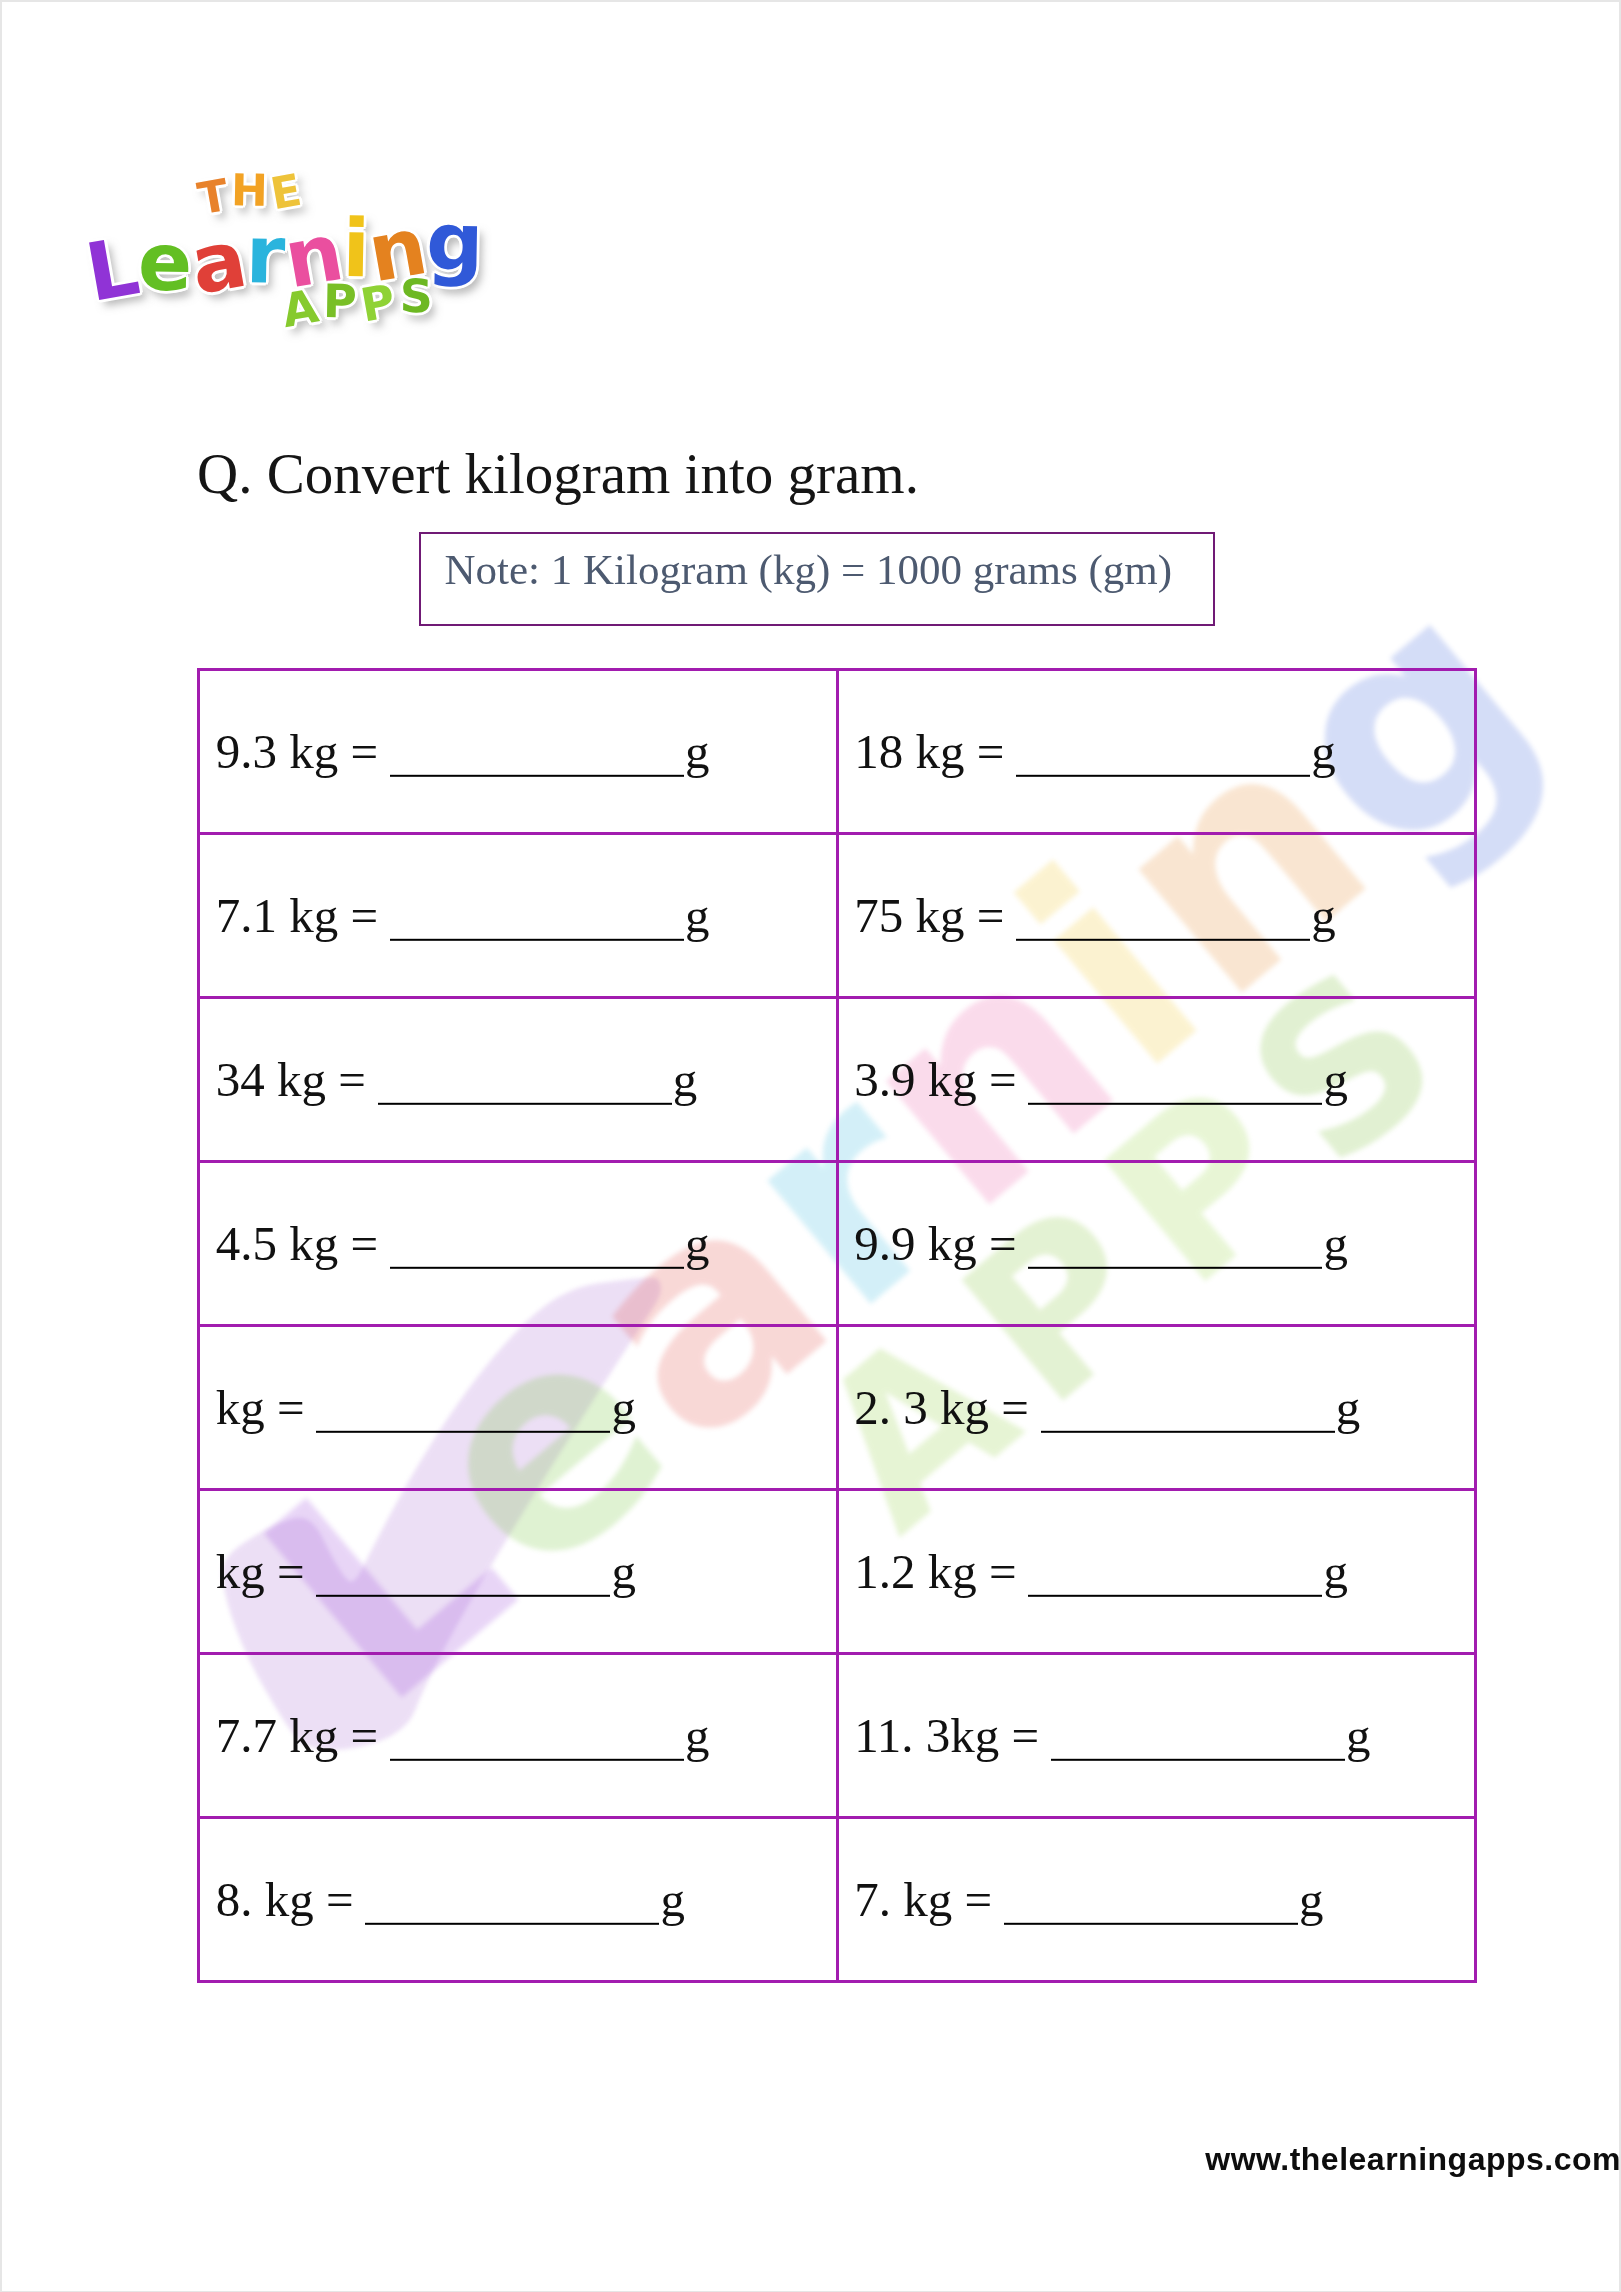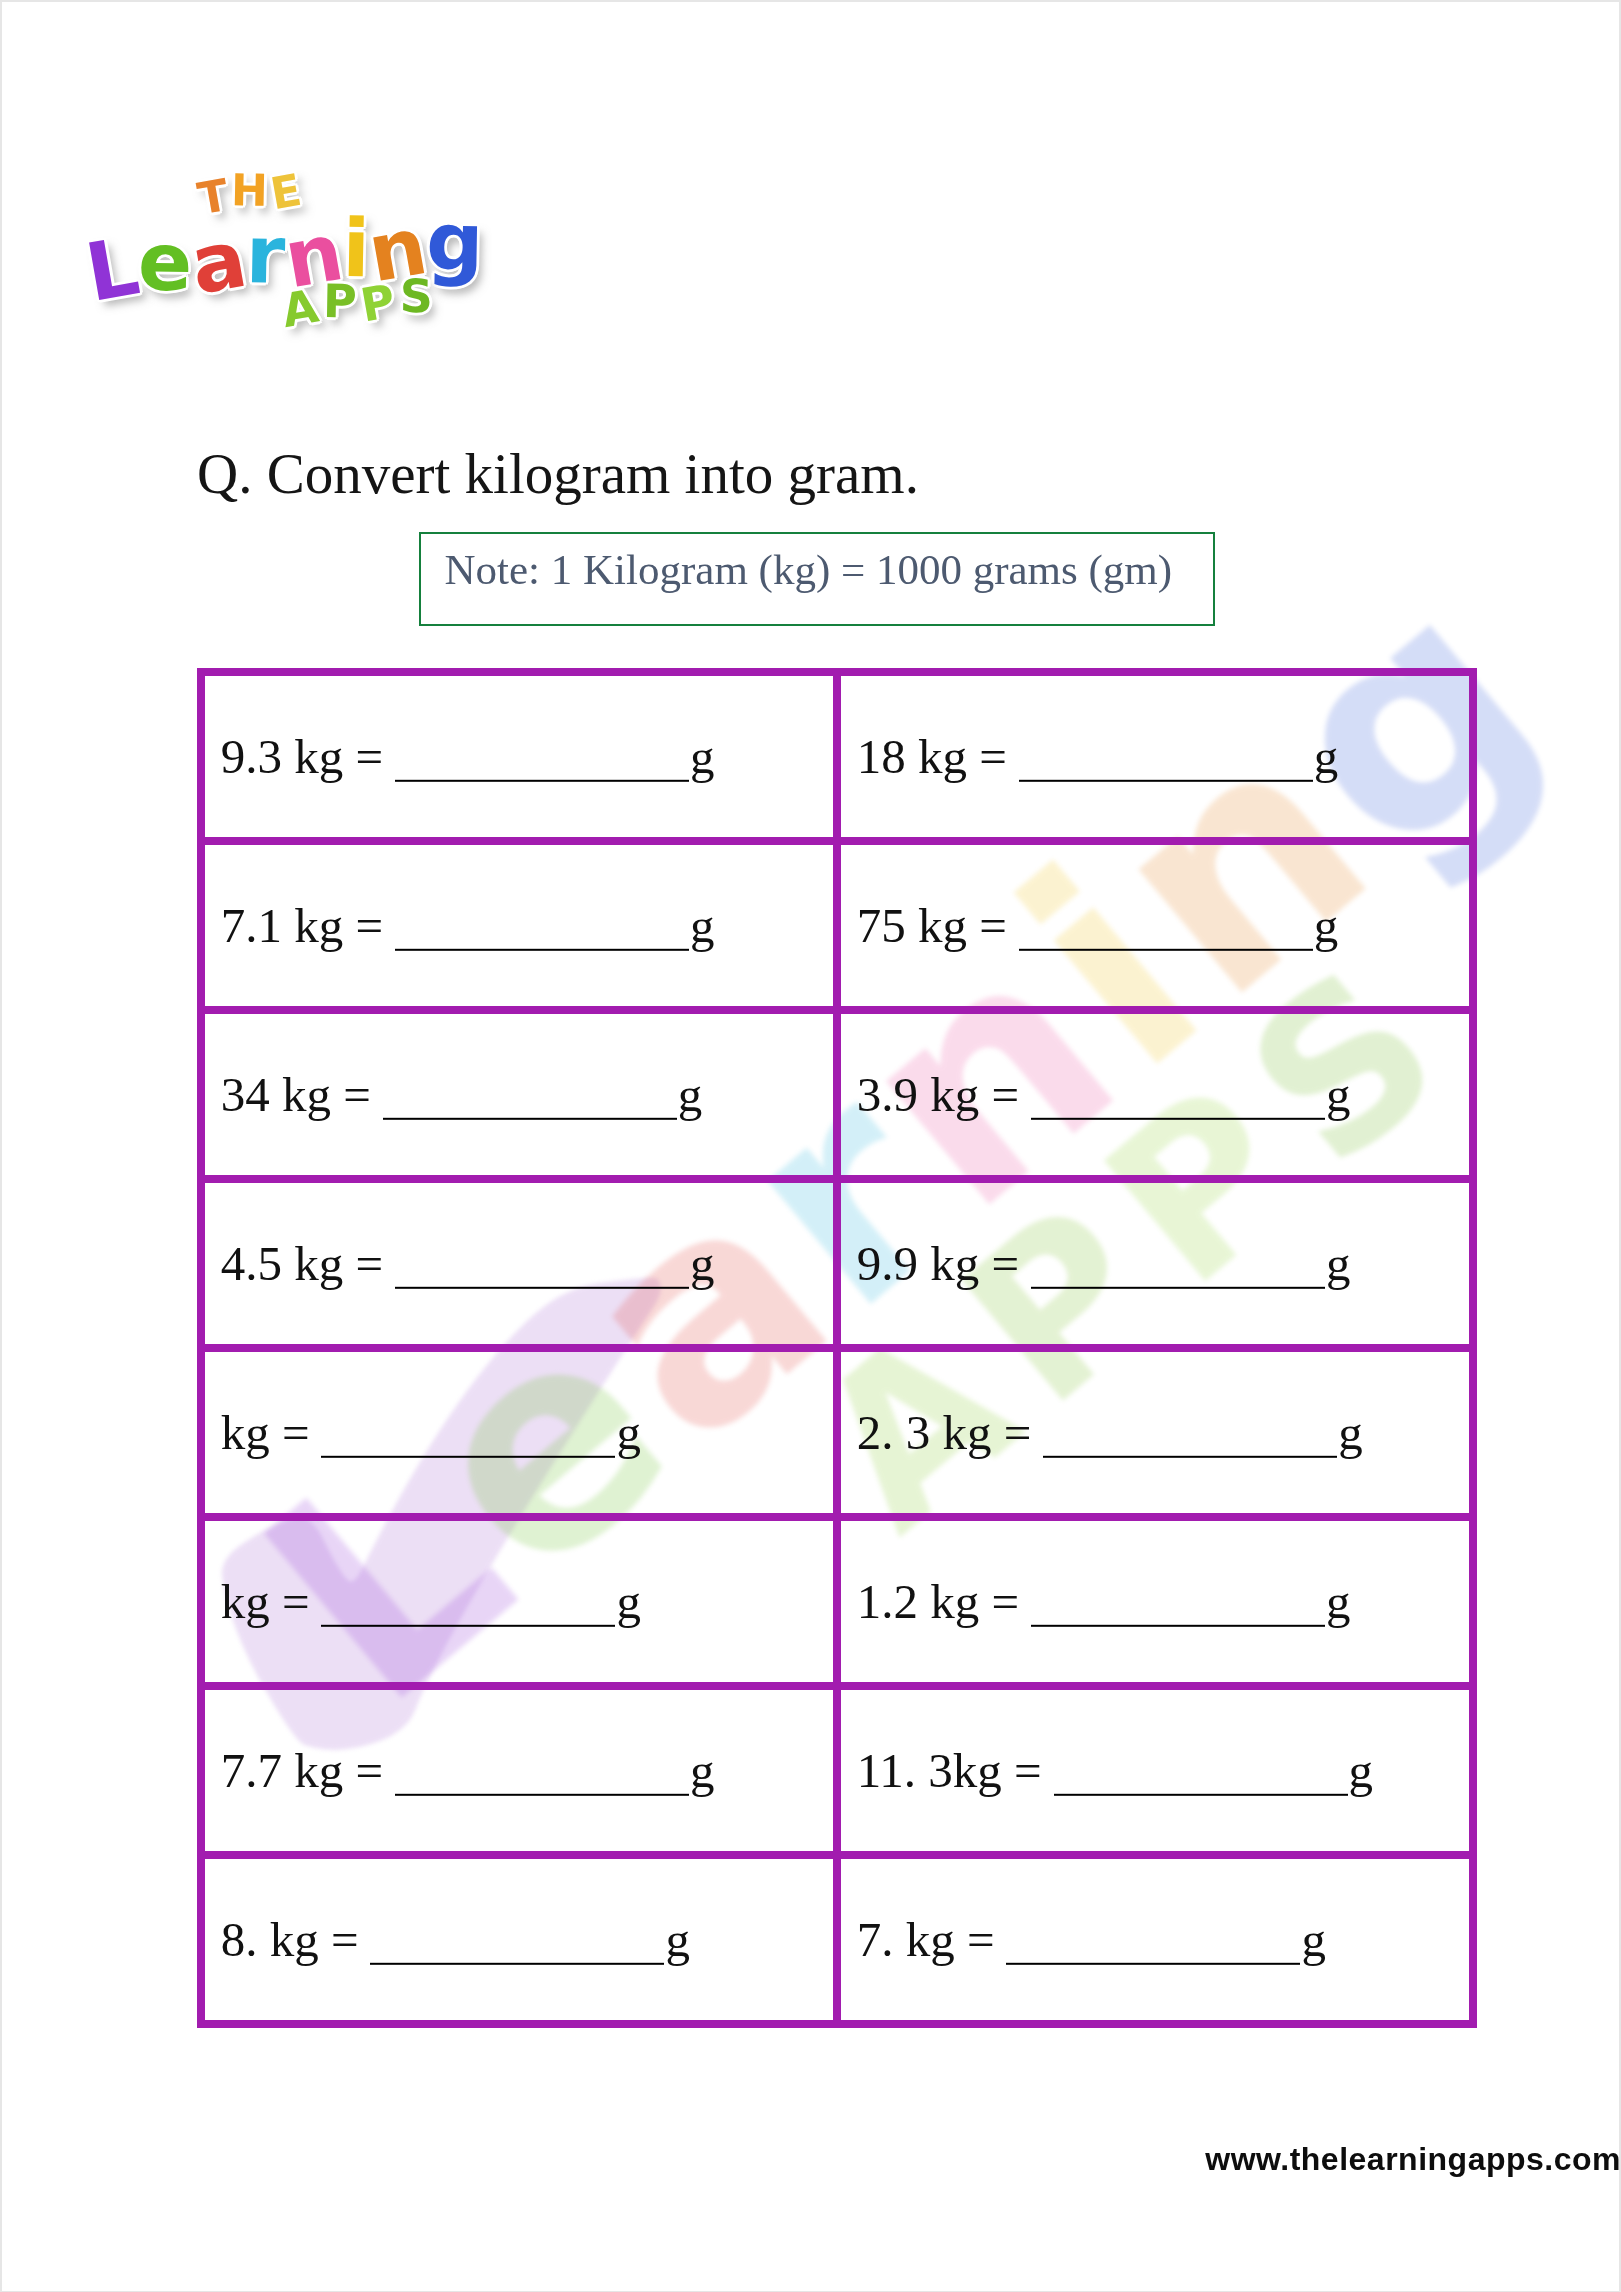--- a/index.html
+++ b/index.html
@@ -20,36 +20,36 @@
   .logo .word span:nth-child(odd){transform:rotate(-6deg);}
   .logo .word span:nth-child(even){transform:rotate(5deg) translateY(-3.9px);}
   
   .title{position:absolute;left:534px;top:200px;
          font-family:"Liberation Sans",sans-serif;font-weight:bold;
          font-size:114px;letter-spacing:-2px;color:#0c0c0c;
          -webkit-text-stroke:2.9px #0c0c0c;}
   
   .question{position:absolute;left:197px;top:441px;font-size:57px;color:#151515;}
   .note-box{position:absolute;left:419px;top:532px;width:796px;height:94px;
-            border:2px solid #15803d;box-sizing:border-box;
+            border:2px solid #701a75;box-sizing:border-box;
             padding:10.8px 0 0 23.5px;font-size:43px;background:rgba(255,255,255,.55);}
   
   .watermark{position:absolute;left:0;top:0;width:100%;height:100%;pointer-events:none;}
   .wm-check{position:absolute;left:127px;top:1137px;font-size:784px;line-height:1;
             color:#c9a3e4;opacity:.34;filter:blur(2px);transform:rotate(-8deg);
             font-family:"DejaVu Sans",sans-serif;font-weight:bold;}
   .wm-text{position:absolute;left:221px;top:1524px;transform:rotate(-40deg);
            transform-origin:0 0;opacity:.20;filter:blur(2.9px);
            font-family:"DejaVu Sans",sans-serif;font-weight:bold;white-space:nowrap;line-height:1;}
   .wm-learning{font-size:294px;letter-spacing:9.8px;}
   .wm-apps{font-size:216px;letter-spacing:27.4px;margin-left:510px;margin-top:-29px;}
   
   table.conv{position:absolute;left:197px;top:668px;width:1280px;height:1288px;
              border-collapse:collapse;table-layout:fixed;}
-  table.conv td{width:50%;border:8px solid #a21caf;height:161px;
+  table.conv td{width:50%;border:3px solid #a21caf;height:161px;
                 font-size:49px;padding:0 0 0 15.7px;vertical-align:middle;
                 background:transparent;white-space:nowrap;}
   .blank{display:inline-block;width:294px;height:0;border-bottom:2.9px solid #000;
          margin-left:11.8px;transform:translateY(8.8px);}
   .unit{margin-left:1px;}
   
   .footer{position:absolute;left:0;right:0;top:2141px;text-align:right;
           font-family:"Liberation Sans",sans-serif;font-weight:bold;
           font-size:32px;letter-spacing:0.5px;color:#0d0d0d;}
 </style>

